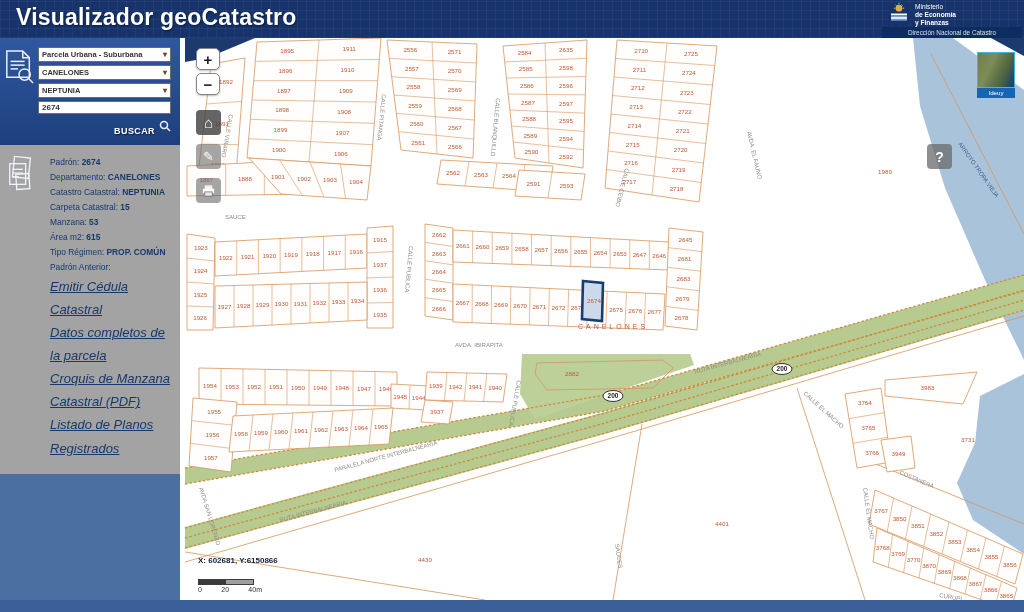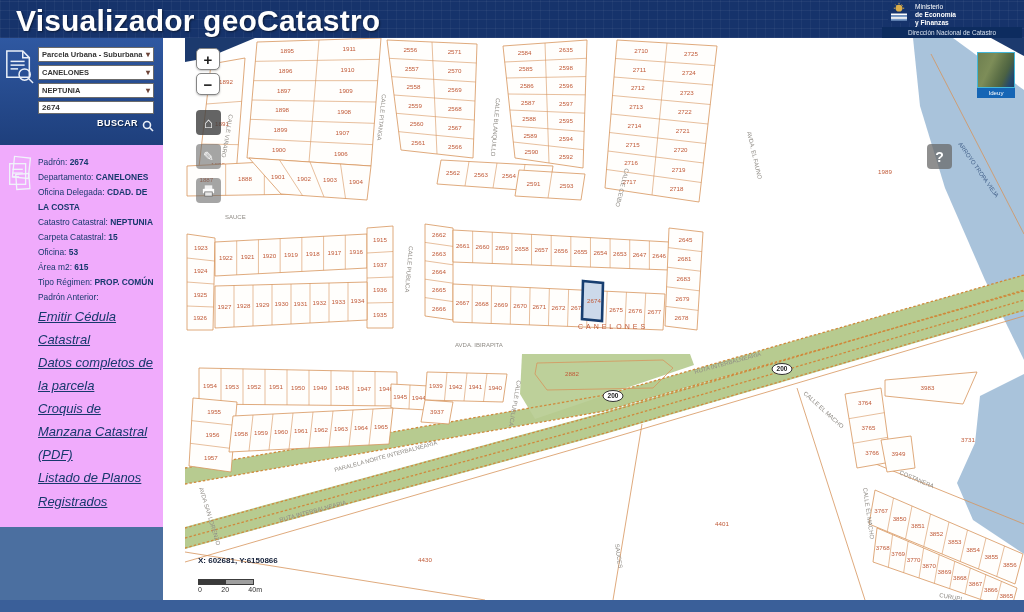--- a/index.html
+++ b/index.html
@@ -2,43 +2,43 @@
 <html><head>
 <meta charset="utf-8">
 <style>
   html,body{margin:0;padding:0;background:#888;}
   .app{position:relative;width:1024px;height:612px;overflow:hidden;background:#fff;
        font-family:"Liberation Sans",sans-serif;-webkit-font-smoothing:antialiased;}
   
   .header{position:absolute;left:0;top:0;width:1024px;height:38px;background:#16336b;
     background-image:repeating-linear-gradient(0deg,rgba(255,255,255,.05) 0 1px,transparent 1px 9px),
                      repeating-linear-gradient(90deg,rgba(255,255,255,.04) 0 1px,transparent 1px 9px);}
-  .title{position:absolute;left:16px;top:4px;font-size:30px;font-weight:bold;color:#fff;letter-spacing:.2px;
+  .title{position:absolute;left:16px;top:4px;font-size:23px;font-weight:bold;color:#fff;letter-spacing:.2px;
          text-shadow:1px 1px 2px rgba(0,0,0,.5);}
   .gov{position:absolute;right:2px;top:0;width:140px;height:38px;}
   .gov-top{display:flex;align-items:center;gap:5px;height:26px;padding:2px 0 0 6px;}
   .min-lines{color:#fff;font-size:6.6px;line-height:1.18;}
   .min-lines .b{font-weight:bold;}
   .dir-bar{position:absolute;bottom:0;left:0;right:0;height:11px;background:#0d2c5f;color:#d7e0ee;
            font-size:6.4px;text-align:center;line-height:11px;}
   
-  .sidebar{position:absolute;left:0;top:38px;width:163px;bottom:0;background:#4b6fa0;}
+  .sidebar{position:absolute;left:0;top:38px;width:180px;bottom:0;background:#4b6fa0;}
   .search-panel{position:relative;height:107px;background:linear-gradient(#2f58a1,#1e3f7c);
     box-sizing:border-box;padding:9px 9px 0 38px;}
   .sp-icon{position:absolute;left:4px;top:11px;}
   .sel{height:13px;background:#fff;border:1px solid #6b6b6b;margin-bottom:3px;display:flex;align-items:center;
        justify-content:space-between;padding:0 3px;font-size:7.5px;font-weight:bold;color:#333;cursor:pointer;}
   .arr{font-size:8px;color:#6d4438;line-height:1;}
   input.padron{display:block;width:100%;height:13px;border:1px solid #6b6b6b;font-size:8px;font-weight:bold;
        color:#333;padding:0 3px;box-sizing:border-box;margin:0 0 4px 0;font-family:inherit;background:#fff;}
-  .buscar-row{display:flex;justify-content:flex-end;align-items:flex-start;gap:4px;margin-top:2px;}
+  .buscar-row{display:flex;justify-content:flex-end;align-items:flex-end;gap:4px;margin-top:2px;}
   .buscar{color:#fff;font-weight:bold;font-size:9px;letter-spacing:.4px;cursor:pointer;
           text-shadow:1px 1px 1px rgba(0,0,0,.5);}
-  .info-panel{position:relative;background:#f0abfc;box-sizing:border-box;
-              padding:10px 6px 14px 38px;min-height:232px;}
+  .info-panel{position:relative;background:#a3a3a3;box-sizing:border-box;
+              padding:10px 6px 14px 50px;min-height:232px;}
   .docs-icon{position:absolute;left:5px;top:10px;}
   .irow{font-size:8.4px;color:#17386d;line-height:1.78;}
   .ilink{font-size:13px;color:#17386d;font-style:italic;text-decoration:underline;line-height:1.78;cursor:pointer;}
   
   .map{position:absolute;left:185px;top:38px;right:0;bottom:12px;background:#fff;overflow:hidden;cursor:default;}
   #map-svg{position:absolute;left:0;top:0;width:100%;height:100%;}
   .zoombox{position:absolute;left:11px;top:10px;}
   .zbtn{display:block;width:24px;height:22px;background:#fff;border:1px solid #858585;border-radius:5px;
         font-size:15px;font-weight:bold;color:#1d1d1d;line-height:19px;text-align:center;padding:0;
         margin:0 0 3px 0;font-family:inherit;cursor:pointer;box-shadow:0 1px 2px rgba(0,0,0,.25);}
@@ -142,24 +142,23 @@
           <rect x="5" y="9" width="17" height="22"></rect>
           <line x1="8" y1="15" x2="19" y2="15"></line>
             <line x1="8" y1="19" x2="19" y2="19"></line>
           <line x1="8" y1="23" x2="15" y2="23"></line>
           <rect x="12" y="20" width="14" height="16" transform="rotate(-4 19 28)"></rect>
         </svg>
       </span>
       <div id="info-fields">
           <div class="irow"><span>Padrón: </span><b>2674</b></div>
           <div class="irow"><span>Departamento: </span><b>CANELONES</b></div>
-          <div class="irow"><span>Oficina Delegada: </span><b>CDAD. DE LA COSTA</b></div>
           <div class="irow"><span>Catastro Catastral: </span><b>NEPTUNIA</b></div>
           <div class="irow"><span>Carpeta Catastral: </span><b>15</b></div>
-          <div class="irow"><span>Oficina: </span><b>53</b></div>
+          <div class="irow"><span>Manzana: </span><b>53</b></div>
           <div class="irow"><span>Área m2: </span><b>615</b></div>
           <div class="irow"><span>Tipo Régimen: </span><b>PROP. COMÚN</b></div>
           <div class="irow"><span>Padrón Anterior: </span><b></b></div>
           <div class="ilink">Emitir Cédula Catastral</div>
           <div class="ilink">Datos completos de la parcela</div>
           <div class="ilink">Croquis de Manzana Catastral (PDF)</div>
           <div class="ilink">Listado de Planos Registrados</div>
         </div>
     </div>
   </div>

